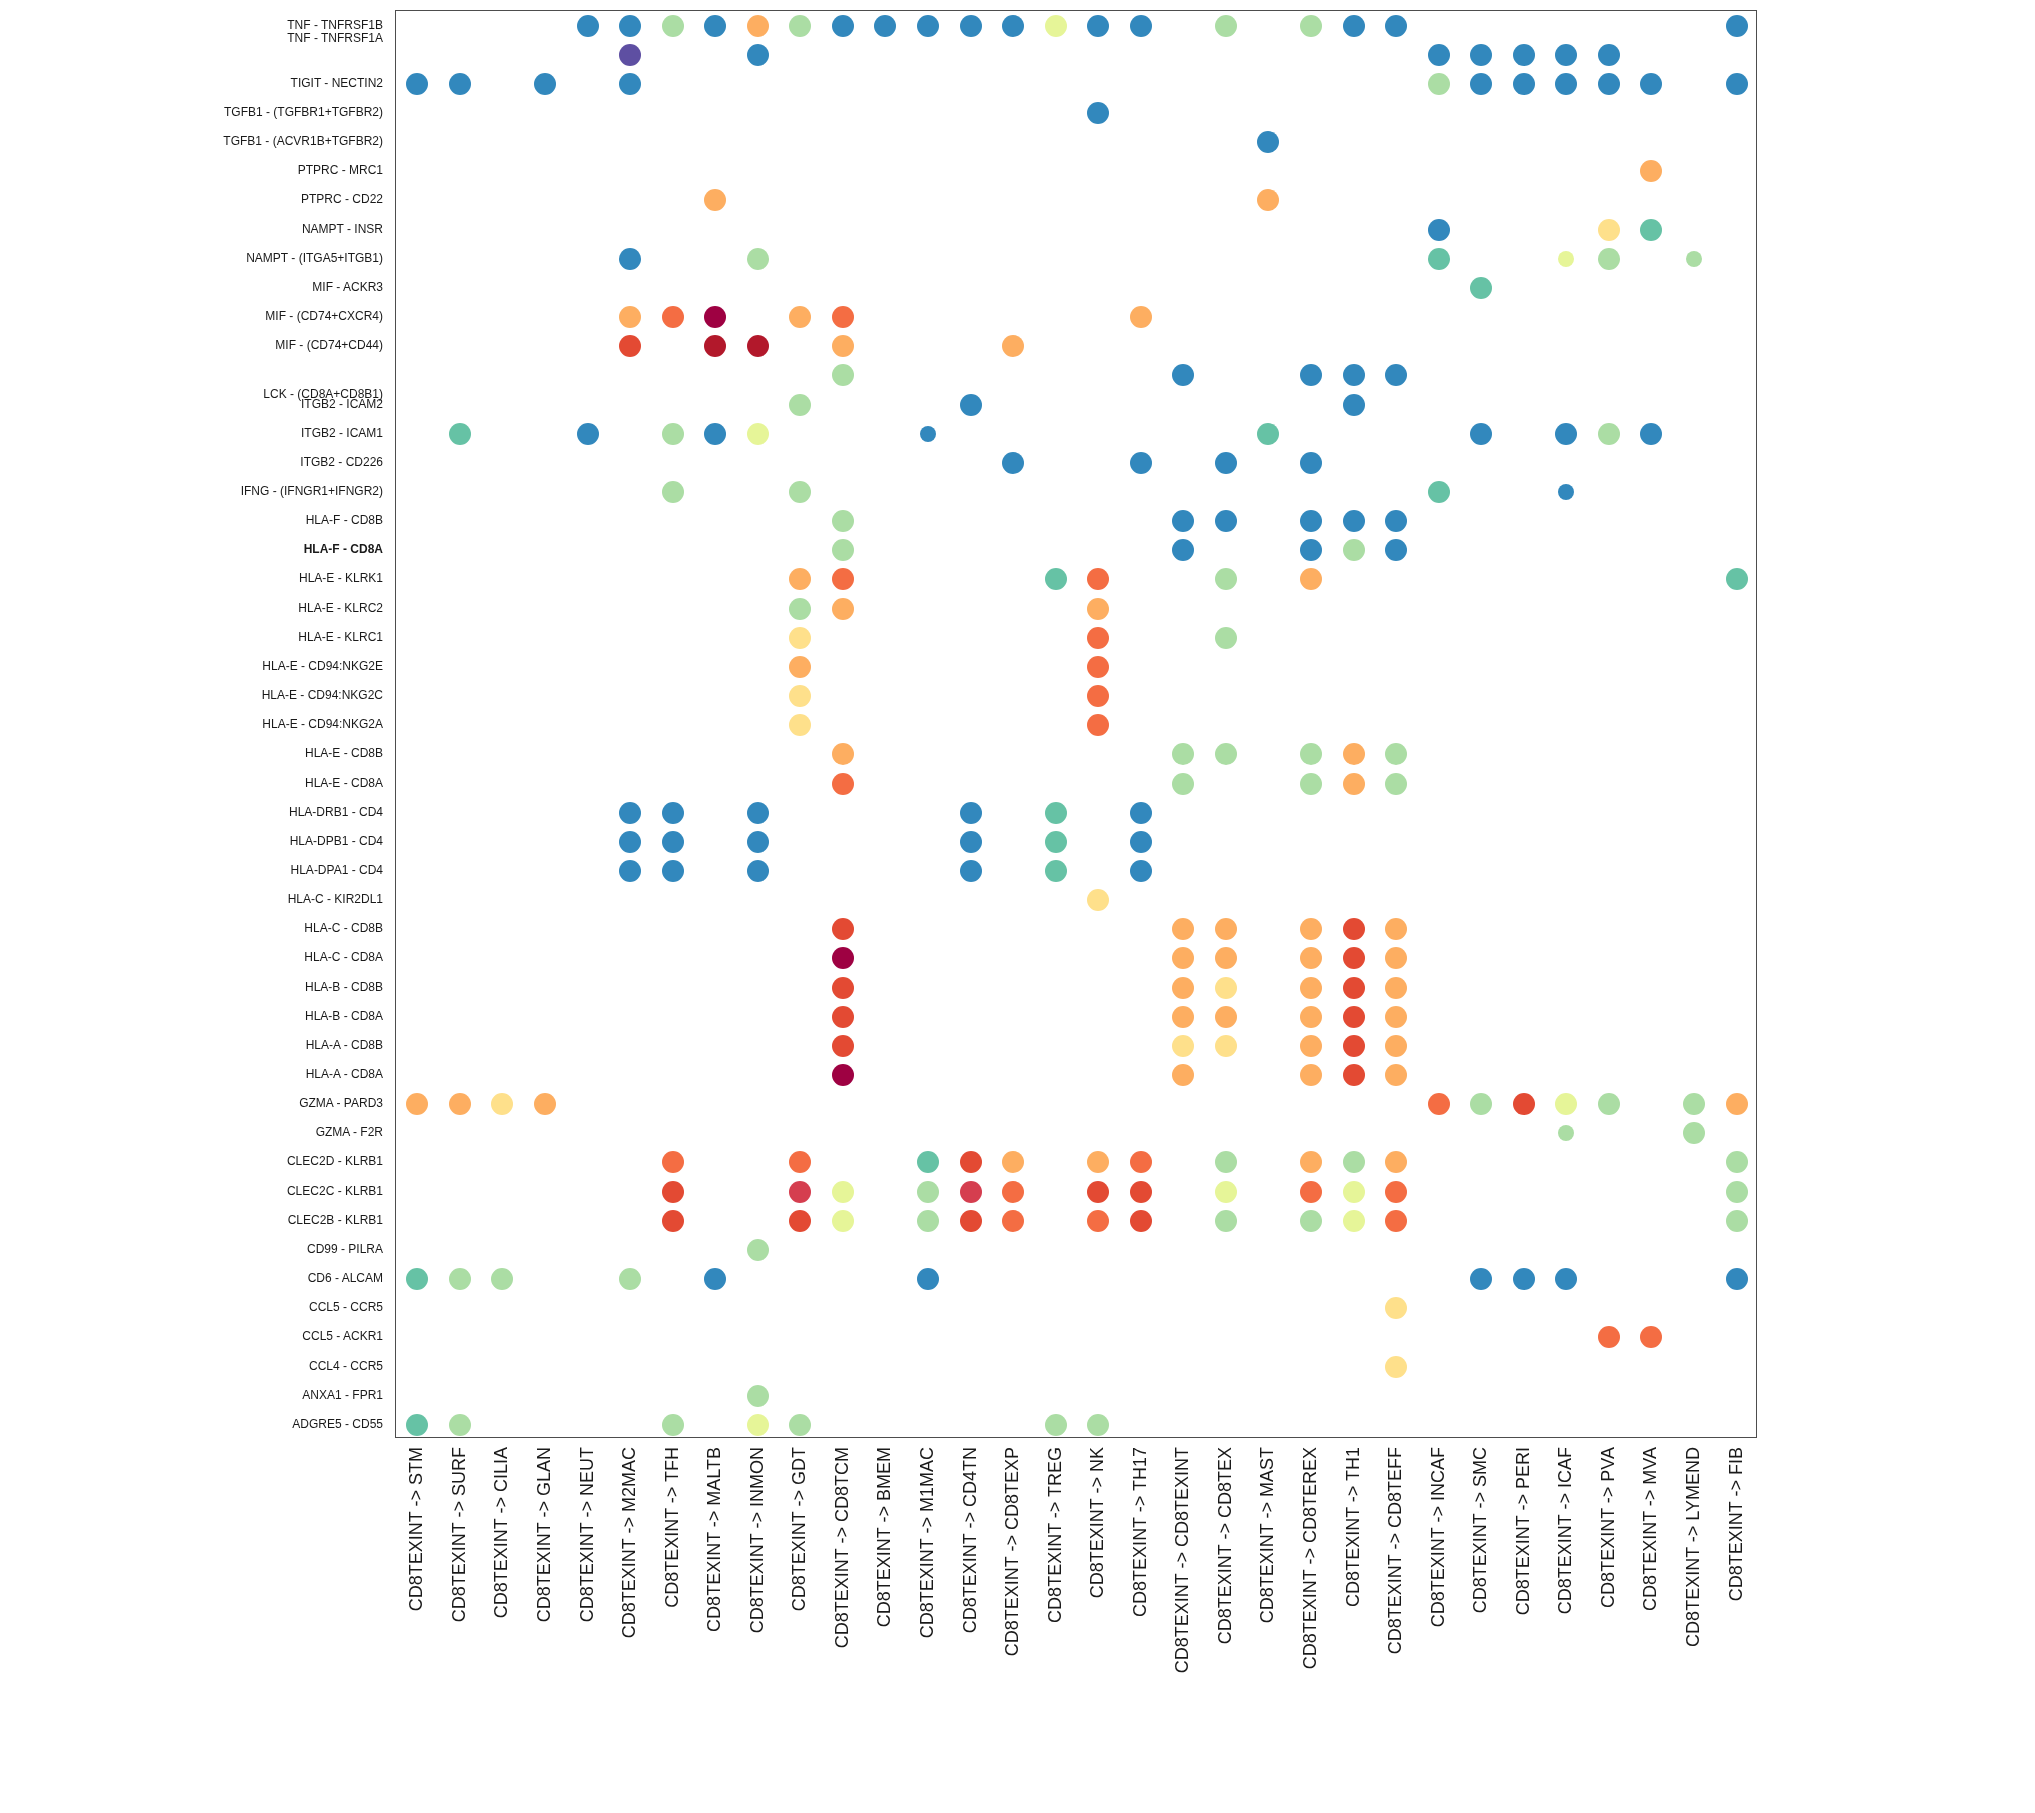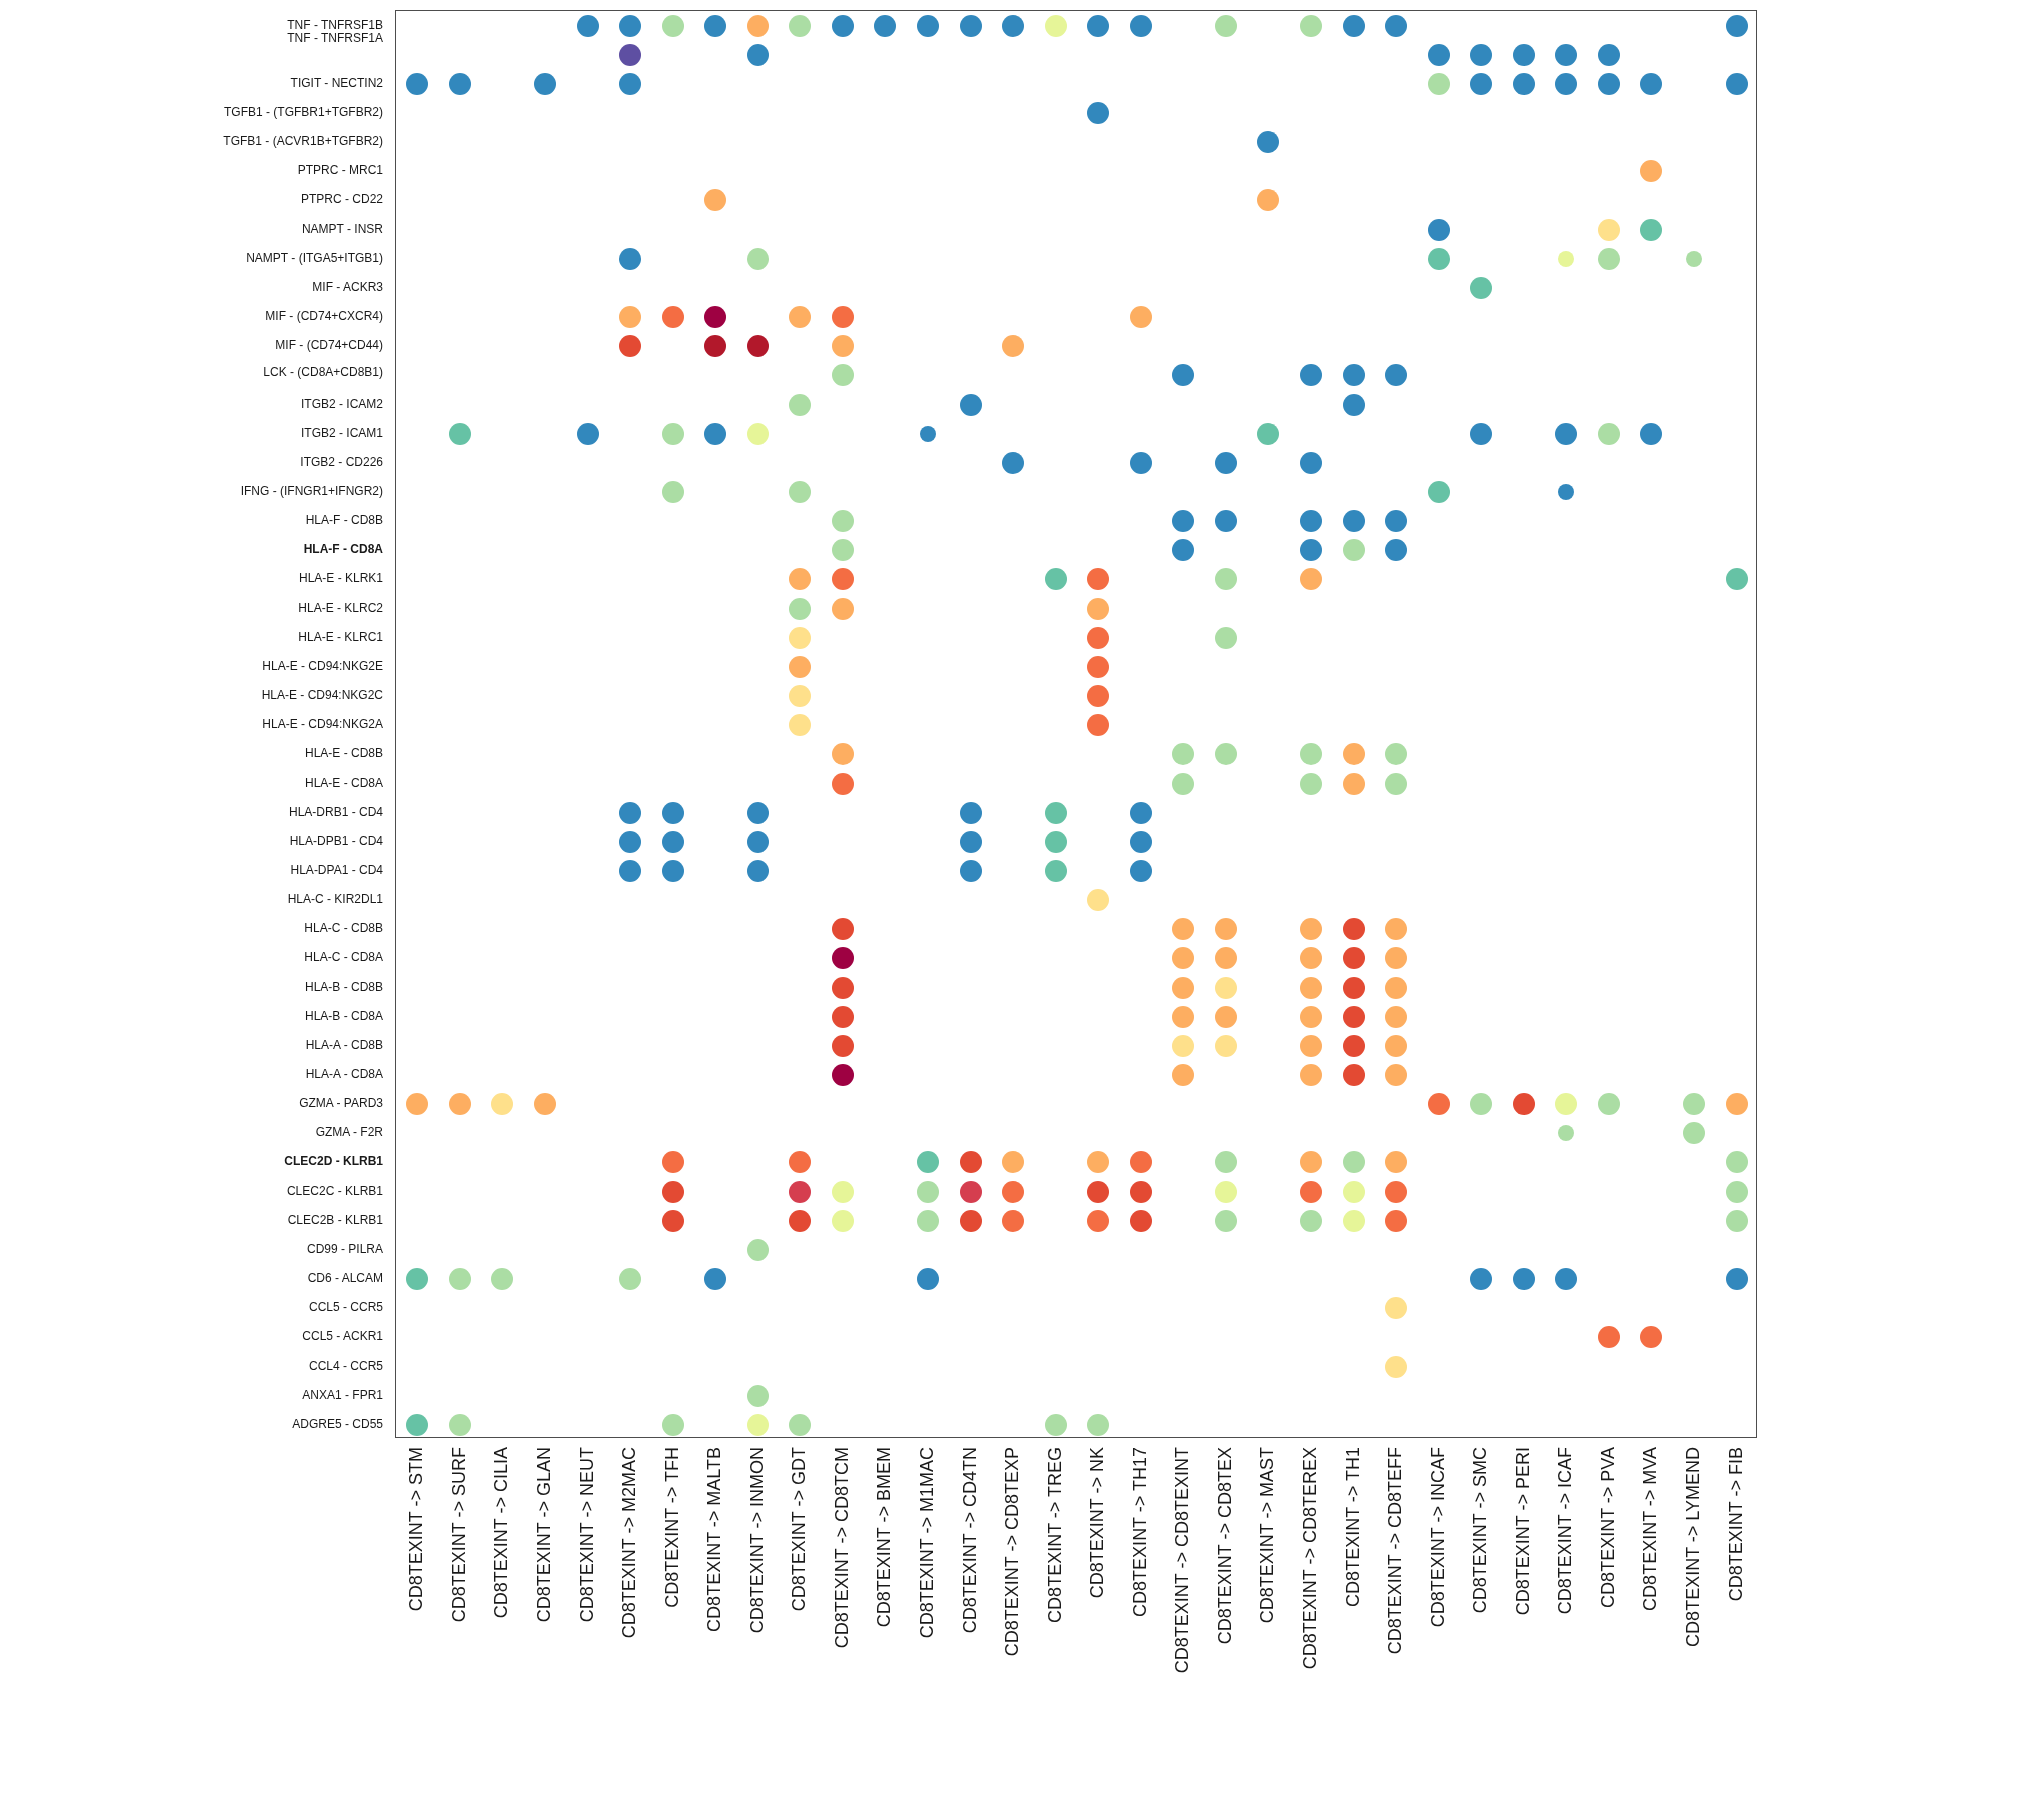--- a/index.html
+++ b/index.html
@@ -162,21 +162,21 @@
       <div class="row-label" style="top: 73px;">TIGIT - NECTIN2</div>
       <div class="row-label" style="top: 102px;">TGFB1 - (TGFBR1+TGFBR2)</div>
       <div class="row-label" style="top: 131px;">TGFB1 - (ACVR1B+TGFBR2)</div>
       <div class="row-label" style="top: 160px;">PTPRC - MRC1</div>
       <div class="row-label" style="top: 189px;">PTPRC - CD22</div>
       <div class="row-label" style="top: 219px;">NAMPT - INSR</div>
       <div class="row-label" style="top: 248px;">NAMPT - (ITGA5+ITGB1)</div>
       <div class="row-label" style="top: 277px;">MIF - ACKR3</div>
       <div class="row-label" style="top: 306px;">MIF - (CD74+CXCR4)</div>
       <div class="row-label" style="top: 335px;">MIF - (CD74+CD44)</div>
-      <div class="row-label" style="top: 362px;">LCK - (CD8A+CD8B1)</div>
+      <div class="row-label" style="top: 384px;">LCK - (CD8A+CD8B1)</div>
       <div class="row-label" style="top: 394px;">ITGB2 - ICAM2</div>
       <div class="row-label" style="top: 423px;">ITGB2 - ICAM1</div>
       <div class="row-label" style="top: 452px;">ITGB2 - CD226</div>
       <div class="row-label" style="top: 481px;">IFNG - (IFNGR1+IFNGR2)</div>
       <div class="row-label" style="top: 510px;">HLA-F - CD8B</div>
       <div class="row-label" style="top: 539px; font-weight: bold;">HLA-F - CD8A</div>
       <div class="row-label" style="top: 568px;">HLA-E - KLRK1</div>
       <div class="row-label" style="top: 598px;">HLA-E - KLRC2</div>
       <div class="row-label" style="top: 627px;">HLA-E - KLRC1</div>
       <div class="row-label" style="top: 656px;">HLA-E - CD94:NKG2E</div>
@@ -189,21 +189,21 @@
       <div class="row-label" style="top: 860px;">HLA-DPA1 - CD4</div>
       <div class="row-label" style="top: 889px;">HLA-C - KIR2DL1</div>
       <div class="row-label" style="top: 918px;">HLA-C - CD8B</div>
       <div class="row-label" style="top: 947px;">HLA-C - CD8A</div>
       <div class="row-label" style="top: 977px;">HLA-B - CD8B</div>
       <div class="row-label" style="top: 1006px;">HLA-B - CD8A</div>
       <div class="row-label" style="top: 1035px;">HLA-A - CD8B</div>
       <div class="row-label" style="top: 1064px;">HLA-A - CD8A</div>
       <div class="row-label" style="top: 1093px;">GZMA - PARD3</div>
       <div class="row-label" style="top: 1122px;">GZMA - F2R</div>
-      <div class="row-label" style="top: 1151px; font-weight: bold;">CLEC2D - KLRB1</div>
+      <div class="row-label" style="top: 1151px;">CLEC2D - KLRB1</div>
       <div class="row-label" style="top: 1181px;">CLEC2C - KLRB1</div>
       <div class="row-label" style="top: 1210px;">CLEC2B - KLRB1</div>
       <div class="row-label" style="top: 1239px;">CD99 - PILRA</div>
       <div class="row-label" style="top: 1268px;">CD6 - ALCAM</div>
       <div class="row-label" style="top: 1297px;">CCL5 - CCR5</div>
       <div class="row-label" style="top: 1326px;">CCL5 - ACKR1</div>
       <div class="row-label" style="top: 1356px;">CCL4 - CCR5</div>
       <div class="row-label" style="top: 1385px;">ANXA1 - FPR1</div>
       <div class="row-label" style="top: 1414px;">ADGRE5 - CD55</div>
     </div>

